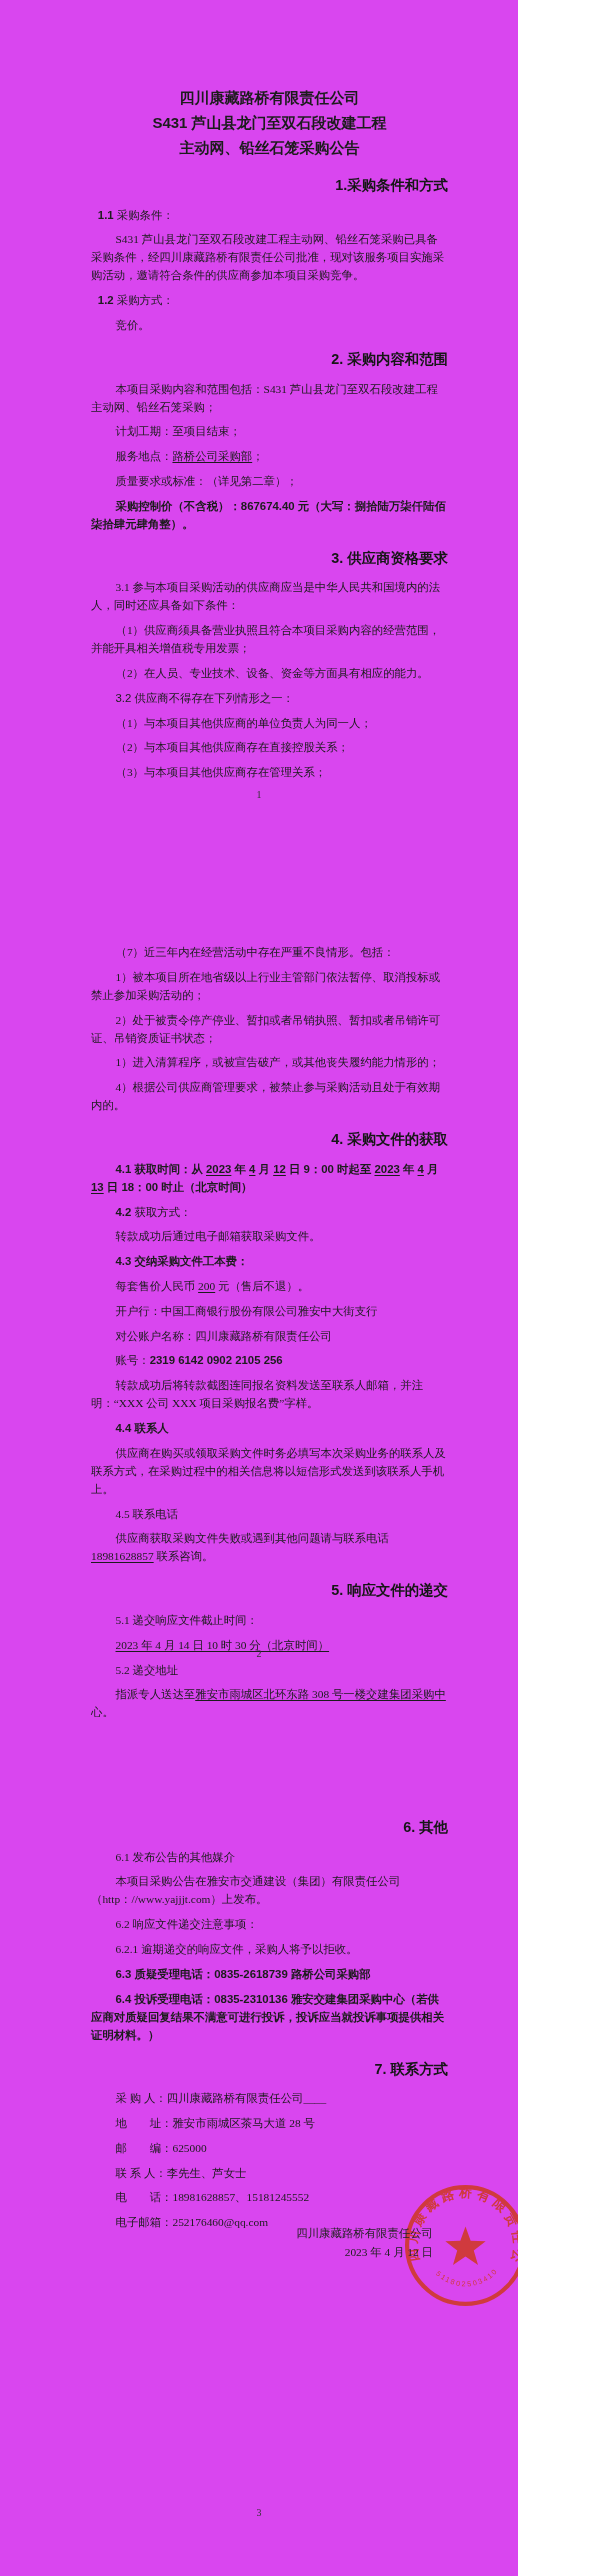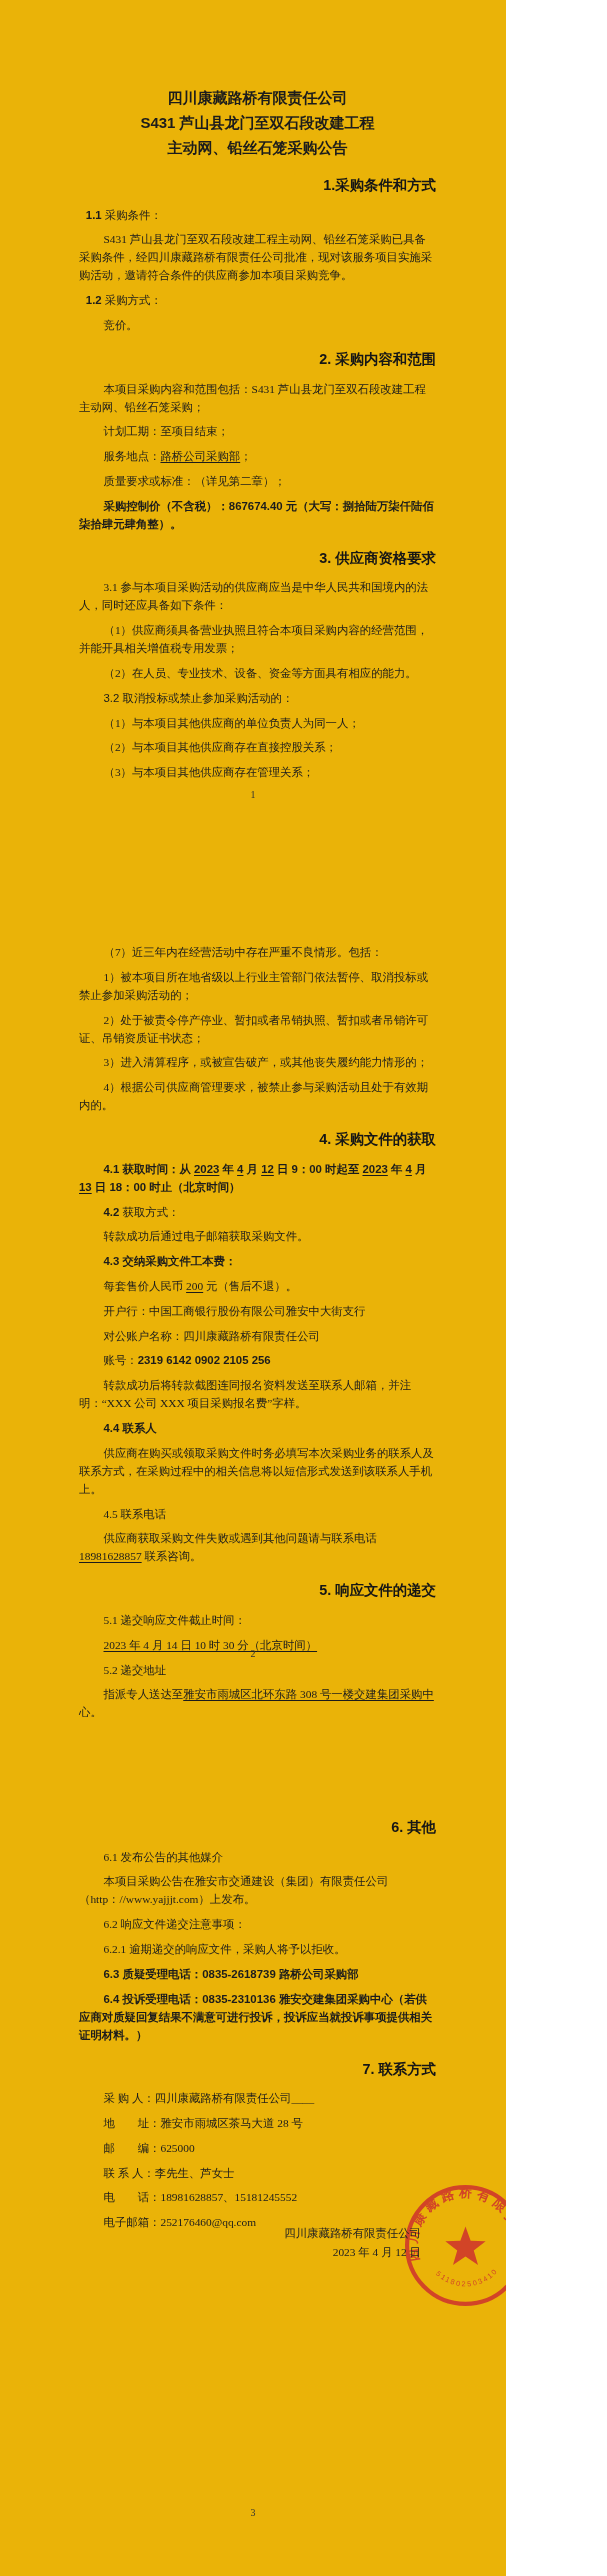--- a/index.html
+++ b/index.html
@@ -1,18 +1,18 @@
 <!DOCTYPE html>
 <html style="font-size:12px"><head>
 <meta charset="utf-8">
 <style>
   html,body{margin:0;padding:0;background:#fdfdfd;}
   .doc{width:607px;margin:0 auto;background:#ffffff;color:#1c1c1c;
        font-family:"Liberation Serif","DejaVu Serif",serif;}
-  .page{position:relative;width:506px;overflow:hidden;background:#eab308;}
+  .page{position:relative;width:506px;overflow:hidden;background:#d946ef;padding-left:12px;}
   .page.p1{height:858px;}
   .page.p2{height:859px;}
   .page.p3{height:859px;}
   .content{padding:85px 70px 0 79px;}
   .blk{margin:0 0 6.8px 0;}
   .blk.title{text-align:center;font-family:"Liberation Sans","DejaVu Sans",sans-serif;
              font-weight:bold;font-size:15px;line-height:25px;margin:0;}
   .blk.heading{font-family:"Liberation Sans","DejaVu Sans",sans-serif;font-weight:bold;
                font-size:14.4px;line-height:20px;margin:15px 0 10.6px 0;color:#161616;text-align:right;}
   .blk.body{font-size:11.4px;line-height:18px;}
@@ -48,34 +48,34 @@
         <div class="blk heading"><span>2. 采购内容和范围</span></div>
         <div class="blk body i2"><span>本项目采购内容和范围包括：S431 芦山县龙门至双石段改建工程主动网、铅丝石笼采购；</span></div>
         <div class="blk body i2"><span>计划工期：至项目结束；</span></div>
         <div class="blk body i2"><span>服务地点：</span><span class="u">路桥公司采购部</span><span>；</span></div>
         <div class="blk body i2"><span>质量要求或标准：（详见第二章）；</span></div>
         <div class="blk hei i2"><span>采购控制价（不含税）：867674.40 元（大写：捌拾陆万柒仟陆佰柒拾肆元肆角整）。</span></div>
         <div class="blk heading"><span>3. 供应商资格要求</span></div>
         <div class="blk body i2"><span>3.1 参与本项目采购活动的供应商应当是中华人民共和国境内的法人，同时还应具备如下条件：</span></div>
         <div class="blk body i2"><span>（1）供应商须具备营业执照且符合本项目采购内容的经营范围，并能开具相关增值税专用发票；</span></div>
         <div class="blk body i2"><span>（2）在人员、专业技术、设备、资金等方面具有相应的能力。</span></div>
-        <div class="blk body i2"><span class="sans">3.2 </span><span>取消投标或禁止参加采购活动的：</span></div>
+        <div class="blk body i2"><span class="sans">3.2 </span><span>供应商不得存在下列情形之一：</span></div>
         <div class="blk body i2"><span>（1）与本项目其他供应商的单位负责人为同一人；</span></div>
         <div class="blk body i2"><span>（2）与本项目其他供应商存在直接控股关系；</span></div>
         <div class="blk body i2"><span>（3）与本项目其他供应商存在管理关系；</span></div>
       </div>
     <div class="pagenum">1</div>
   </section>
 
   <section class="page p2">
     <div class="content">
         <div class="blk body i2"><span>（7）近三年内在经营活动中存在严重不良情形。包括：</span></div>
         <div class="blk body i2"><span>1）被本项目所在地省级以上行业主管部门依法暂停、取消投标或禁止参加采购活动的；</span></div>
         <div class="blk body i2"><span>2）处于被责令停产停业、暂扣或者吊销执照、暂扣或者吊销许可证、吊销资质证书状态；</span></div>
-        <div class="blk body i2"><span>3）进入清算程序，或被宣告破产，或其他丧失履约能力情形的；</span></div>
+        <div class="blk body i2"><span>1）进入清算程序，或被宣告破产，或其他丧失履约能力情形的；</span></div>
         <div class="blk body i2"><span>4）根据公司供应商管理要求，被禁止参与采购活动且处于有效期内的。</span></div>
         <div class="blk heading"><span>4. 采购文件的获取</span></div>
         <div class="blk hei i2"><span>4.1 获取时间：从 </span><span class="u">2023</span><span> 年 </span><span class="u">4</span><span> 月 </span><span class="u">12</span><span> 日 9：00 时起至 </span><span class="u">2023</span><span> 年 </span><span class="u">4</span><span> 月 </span><span class="u">13</span><span> 日 18：00 时止（北京时间）</span></div>
         <div class="blk body i2"><span class="sans b">4.2 </span><span>获取方式：</span></div>
         <div class="blk body i2"><span>转款成功后通过电子邮箱获取采购文件。</span></div>
         <div class="blk hei i2"><span>4.3 交纳采购文件工本费：</span></div>
         <div class="blk body i2"><span>每套售价人民币 </span><span class="u">200</span><span> 元（售后不退）。</span></div>
         <div class="blk body i2"><span>开户行：中国工商银行股份有限公司雅安中大街支行</span></div>
         <div class="blk body i2"><span>对公账户名称：四川康藏路桥有限责任公司</span></div>
         <div class="blk body i2"><span>账号：</span><span class="sans b">2319 6142 0902 2105 256</span></div>

